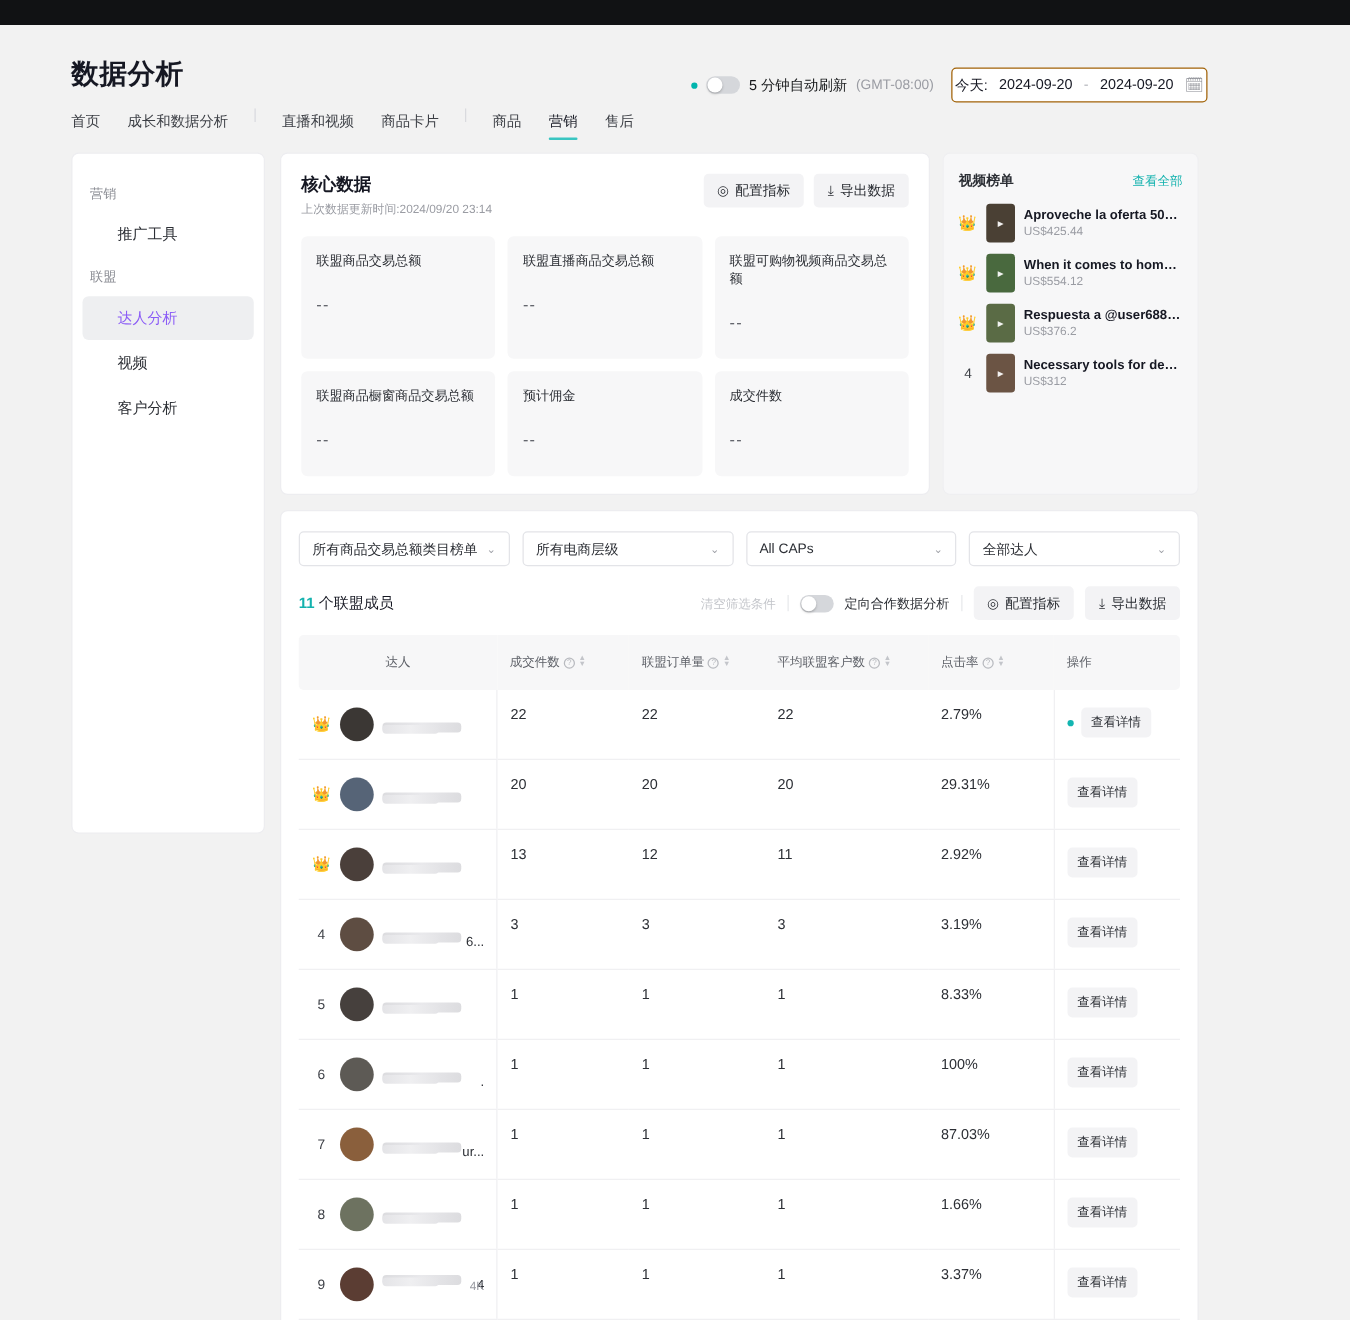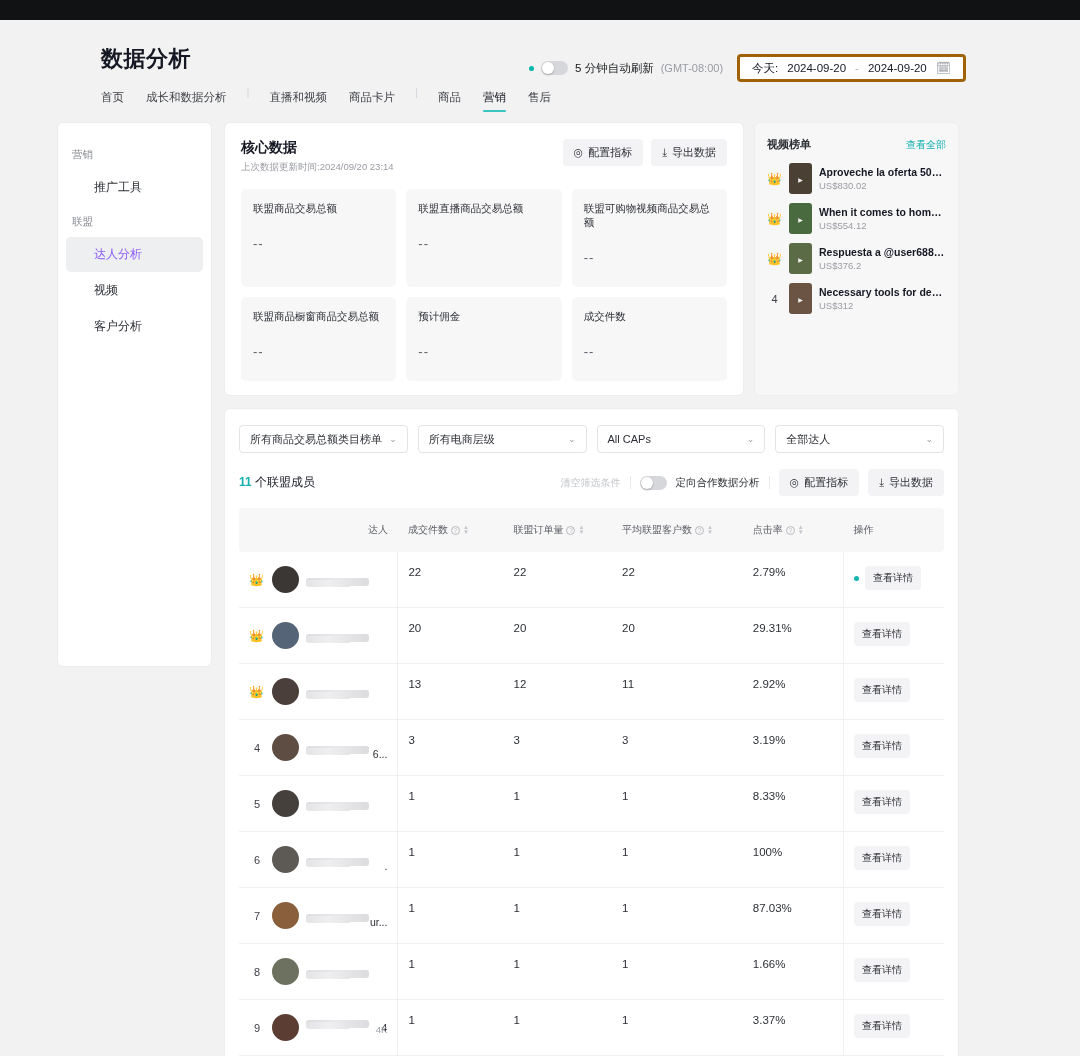--- a/index.html
+++ b/index.html
@@ -6,36 +6,36 @@
   html, body {
     width: 1080px; height: 1056px;
     background: #f2f2f2;
     font-family: "Liberation Sans", "DejaVu Sans", sans-serif;
     -webkit-font-smoothing: antialiased;
   }
   .topbar { height: 20px; background: #111214; width: 100%; }
 
   .page { position: relative; width: 1080px; }
 
-  .header-wrap { background: #f2f2f2; padding: 0; margin-left: 44px; }
+  .header-wrap { background: #f2f2f2; padding: 0; }
   .header-inner { margin-left: 35px; background:#f2f2f2; padding: 14px 0 0 0; }
   .page-title {
     font-size: 22px; font-weight: 700; color: #161823;
     letter-spacing: .5px; margin-left: 22px; padding-top: 10px;
   }
   .topctrls { position: absolute; right: 114px; top: 34px; display: flex; align-items: center; gap: 14px; }
   .refresh-group { display: flex; align-items: center; gap: 7px; font-size: 11.5px; color: #16181a; }
   .dot-teal { width: 5px; height: 5px; border-radius: 50%; background: #00b5ad; }
   .switch { width: 27px; height: 14px; border-radius: 8px; background: #d5d7db; position: relative; cursor: pointer; }
   .switch i { position: absolute; left: 1px; top: 1px; width: 12px; height: 12px; background: #fff; border-radius: 50%; box-shadow: 0 1px 2px rgba(0,0,0,.25); }
   .gmt { color: #9a9ca3; font-size: 11px; }
   .daterange {
     display: flex; align-items: center; gap: 9px;
-    border: 3px solid #a16207; background: #fff; border-radius: 4px;
-    padding: 6px 12px; font-size: 11.5px; color: #161823; height: 28px;
+    border: 1px solid #a16207; background: #fff; border-radius: 4px;
+    padding: 6px 2px; font-size: 11.5px; color: #161823; height: 28px;
   }
   .daterange .sep { color: #b3b5bb; }
   .cal { color: #8a8c93; font-size: 12px; }
 
   .navtabs { display: flex; gap: 0; margin-left: 22px; padding-top: 12px; font-size: 11.5px; }
   .navtabs .tab { padding: 4px 11px 7px 11px; color: #3c3f45; cursor: pointer; position: relative; white-space: nowrap; }
   .navtabs .tab:first-child { padding-left: 0; }
   .navtabs .tab.active { color: #161823; font-weight: 400; }
   .navtabs .tab.active::after {
     content:""; position: absolute; left: 11px; right: 11px; bottom: 0;
@@ -114,21 +114,21 @@
   .count { font-size: 12px; color: #161823; }
   .count b { color: #14b2ae; font-weight: 700; }
   .subbar-right { margin-left: auto; display: flex; align-items: center; gap: 9px; }
   .muted-link { font-size: 10px; color: #c3c5ca; cursor: pointer; }
   .vsep { width: 1px; height: 13px; background: #e8e9ec; }
   .ana-label { font-size: 10.5px; color: #2c2f35; }
 
   table { width: 100%; border-collapse: collapse; margin-top: 12px; table-layout: fixed; }
   thead th {
     background: #f7f7f8; font-size: 10px; color: #5d6067; font-weight: 400;
-    text-align: right; padding: 12px 10px; height: 44px; vertical-align: middle;
+    text-align: center; padding: 12px 10px; height: 44px; vertical-align: middle;
   }
   thead th.num { text-align: left; }
   thead th:first-child { border-radius: 4px 0 0 4px; }
   thead th:last-child { border-radius: 0 4px 4px 0; }
   .thwrap { display: inline-flex; align-items: center; gap: 3px; }
   .qmark {
     display: inline-block; width: 9px; height: 9px; border: 1px solid #b8babf;
     border-radius: 50%; color: #b8babf; font-size: 6.5px; line-height: 8px; text-align: center;
   }
   .sorter { display: inline-flex; flex-direction: column; line-height: 5px; color: #c3c5ca; font-size: 6px; }
@@ -256,21 +256,21 @@
           <div class="vc-head">
             <div class="vc-title">视频榜单</div>
             <div class="vc-all">查看全部</div>
           </div>
           <div class="vlist">
               <div class="vrow">
                 <div class="rank"><span class="crown" style="color: rgb(245, 197, 24);">👑</span></div>
                 <div class="thumb" style="background: rgb(74, 64, 52);"></div>
                 <div class="vinfo">
                   <div class="vname">Aproveche la oferta 50% ...</div>
-                  <div class="vprice">US$830.02</div>
+                  <div class="vprice">US$425.44</div>
                 </div>
               </div>
               <div class="vrow">
                 <div class="rank"><span class="crown" style="color: rgb(159, 182, 217);">👑</span></div>
                 <div class="thumb" style="background: rgb(73, 105, 62);"></div>
                 <div class="vinfo">
                   <div class="vname">When it comes to home r...</div>
                   <div class="vprice">US$554.12</div>
                 </div>
               </div>

